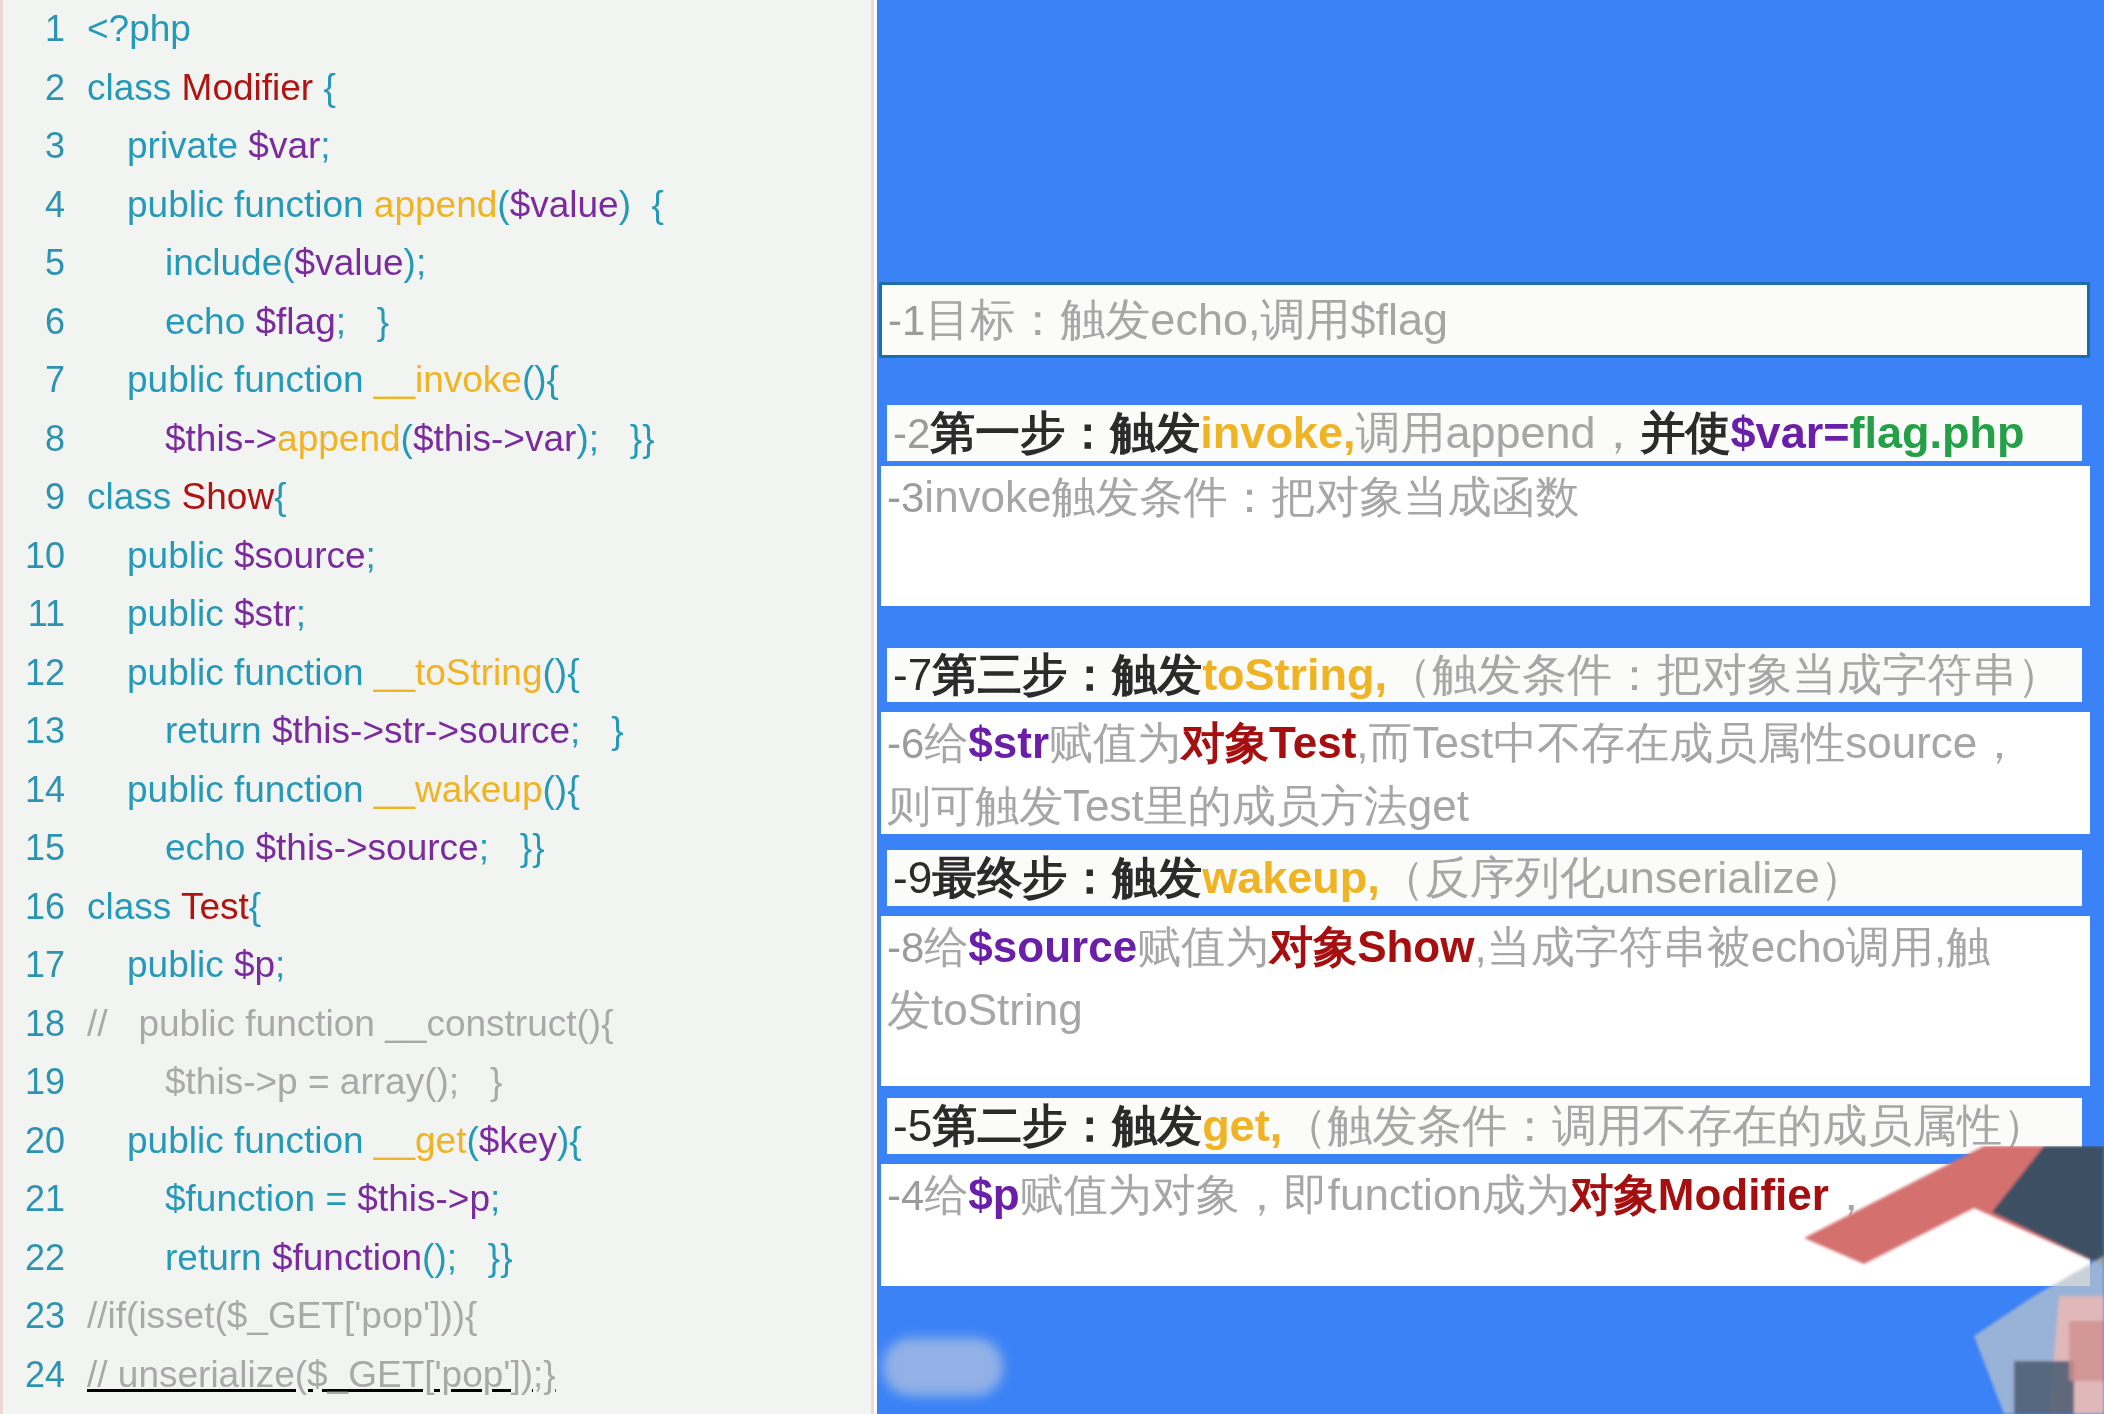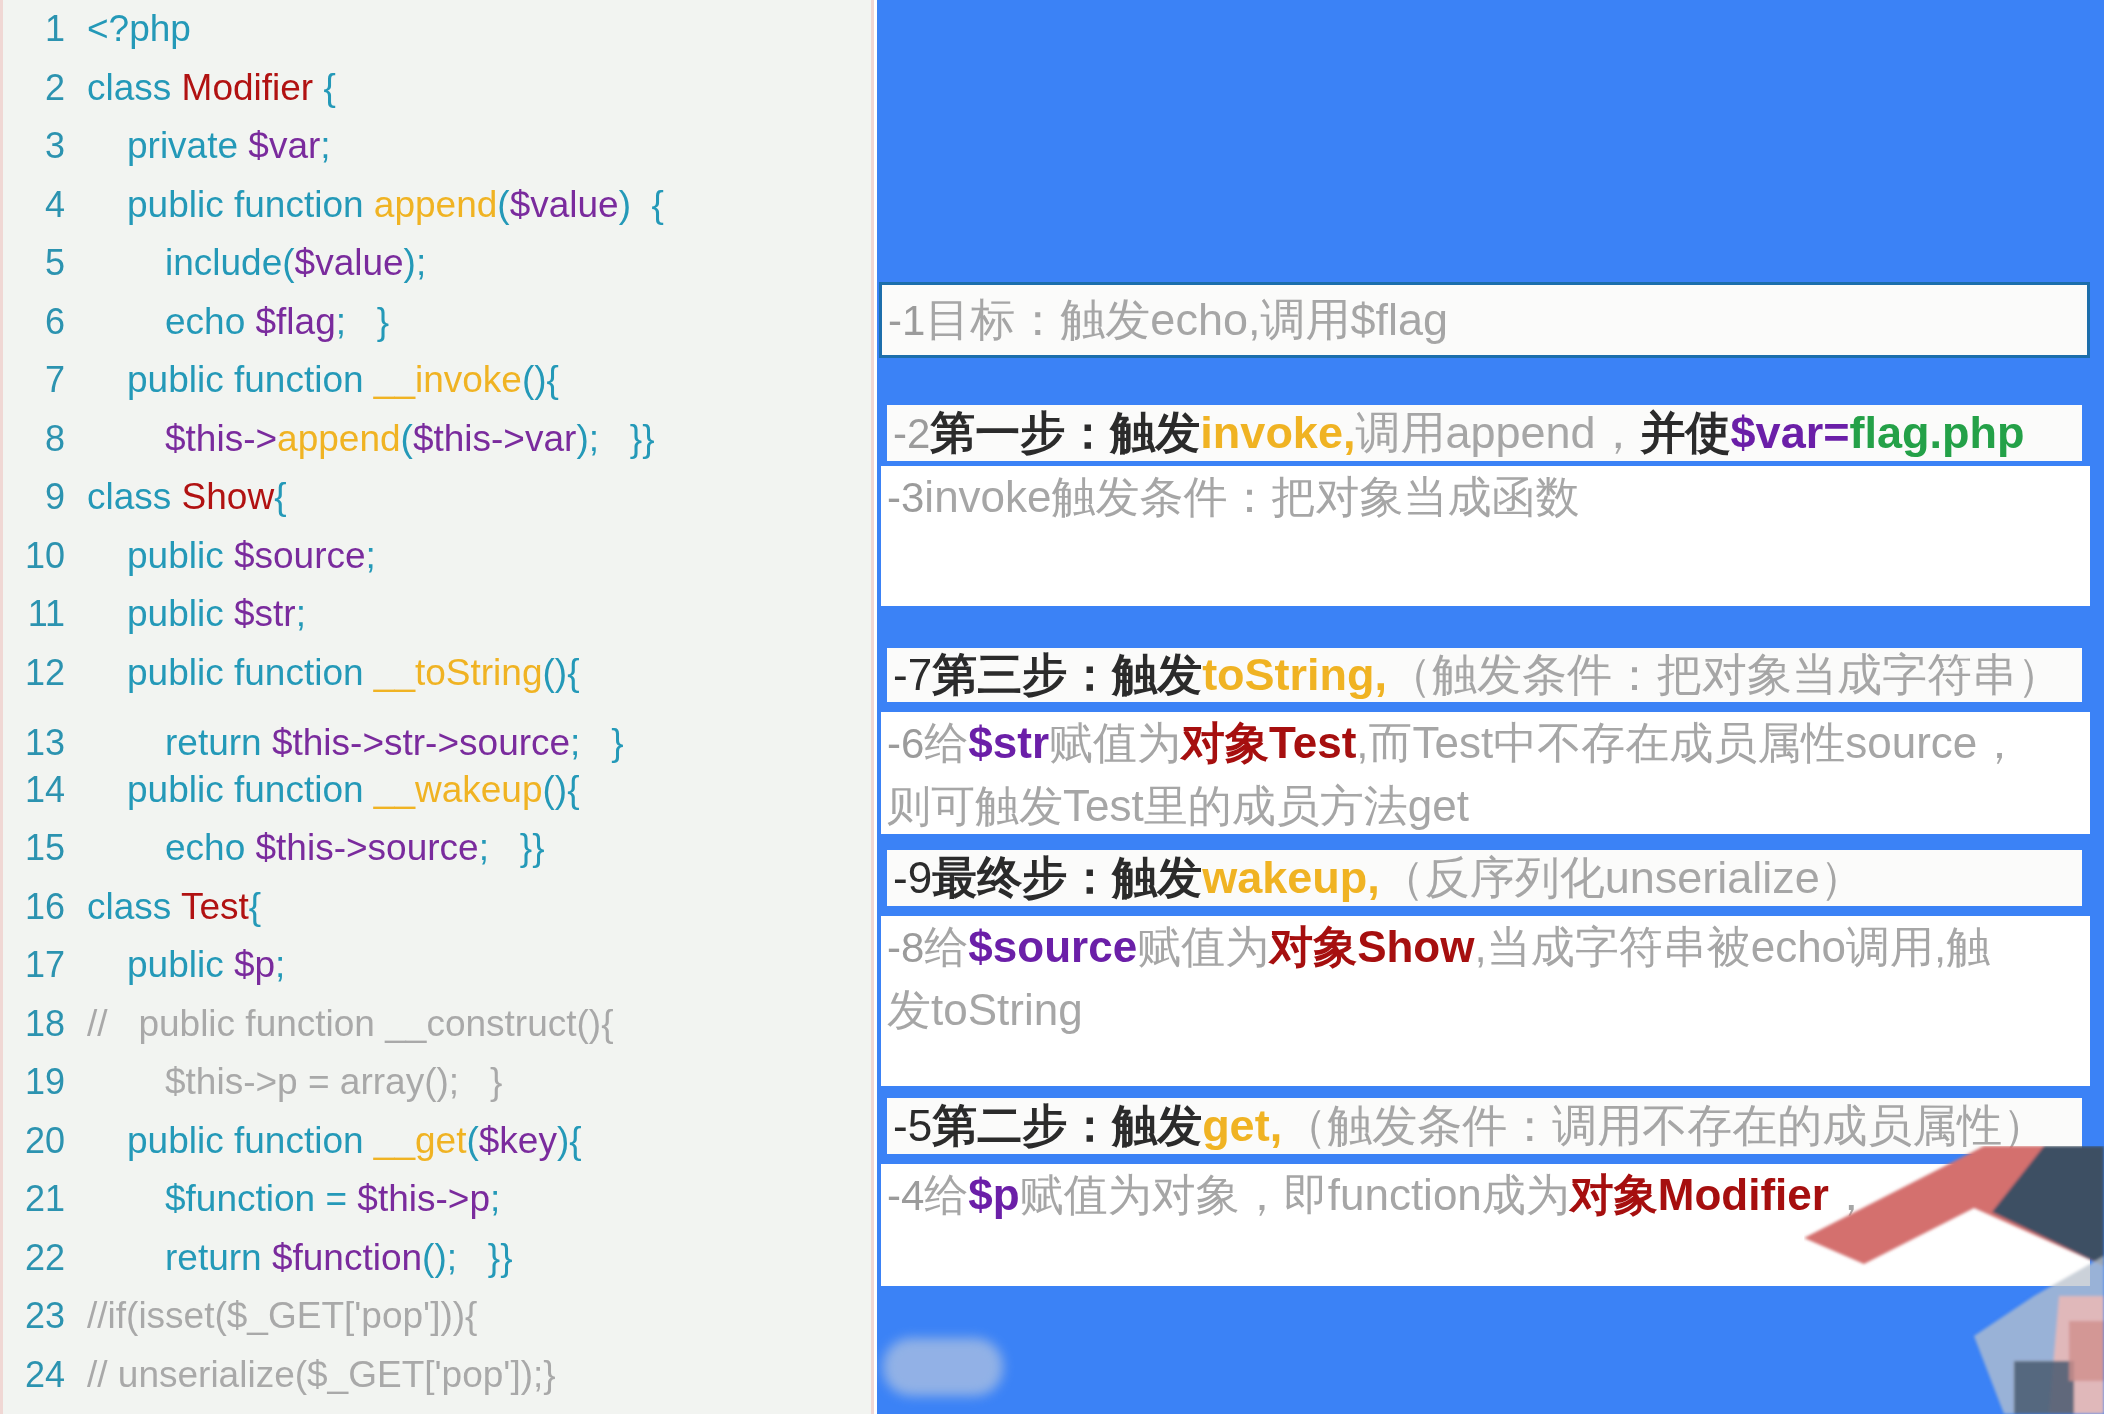--- a/index.html
+++ b/index.html
@@ -116,32 +116,32 @@
         <div class="code-line"><span class="ln">3</span><span class="code-text" style="padding-left: 62px;"><span class="kw">private </span><span class="var">$var</span><span class="kw">;</span></span></div>
         <div class="code-line"><span class="ln">4</span><span class="code-text" style="padding-left: 62px;"><span class="kw">public function </span><span class="fn">append</span><span class="kw">(</span><span class="var">$value</span><span class="kw">)  {</span></span></div>
         <div class="code-line"><span class="ln">5</span><span class="code-text" style="padding-left: 100px;"><span class="kw">include(</span><span class="var">$value</span><span class="kw">);</span></span></div>
         <div class="code-line"><span class="ln">6</span><span class="code-text" style="padding-left: 100px;"><span class="kw">echo </span><span class="var">$flag</span><span class="kw">;   }</span></span></div>
         <div class="code-line"><span class="ln">7</span><span class="code-text" style="padding-left: 62px;"><span class="kw">public function </span><span class="fn">__invoke</span><span class="kw">(){</span></span></div>
         <div class="code-line"><span class="ln">8</span><span class="code-text" style="padding-left: 100px;"><span class="var">$this</span><span class="var">-&gt;</span><span class="fn">append</span><span class="kw">(</span><span class="var">$this-&gt;var</span><span class="kw">);   }}</span></span></div>
         <div class="code-line"><span class="ln">9</span><span class="code-text" style="padding-left: 22px;"><span class="kw">class </span><span class="cls">Show</span><span class="kw">{</span></span></div>
         <div class="code-line"><span class="ln">10</span><span class="code-text" style="padding-left: 62px;"><span class="kw">public </span><span class="var">$source</span><span class="kw">;</span></span></div>
         <div class="code-line"><span class="ln">11</span><span class="code-text" style="padding-left: 62px;"><span class="kw">public </span><span class="var">$str</span><span class="kw">;</span></span></div>
         <div class="code-line"><span class="ln">12</span><span class="code-text" style="padding-left: 62px;"><span class="kw">public function </span><span class="fn">__toString</span><span class="kw">(){</span></span></div>
-        <div class="code-line"><span class="ln">13</span><span class="code-text" style="padding-left: 100px; margin-top: 12px;"><span class="kw">return </span><span class="var">$this-&gt;str-&gt;source</span><span class="kw">;   }</span></span></div>
+        <div class="code-line"><span class="ln">13</span><span class="code-text" style="padding-left: 100px;"><span class="kw">return </span><span class="var">$this-&gt;str-&gt;source</span><span class="kw">;   }</span></span></div>
         <div class="code-line"><span class="ln">14</span><span class="code-text" style="padding-left: 62px;"><span class="kw">public function </span><span class="fn">__wakeup</span><span class="kw">(){</span></span></div>
         <div class="code-line"><span class="ln">15</span><span class="code-text" style="padding-left: 100px;"><span class="kw">echo </span><span class="var">$this-&gt;source</span><span class="kw">;   }}</span></span></div>
         <div class="code-line"><span class="ln">16</span><span class="code-text" style="padding-left: 22px;"><span class="kw">class </span><span class="cls">Test</span><span class="kw">{</span></span></div>
         <div class="code-line"><span class="ln">17</span><span class="code-text" style="padding-left: 62px;"><span class="kw">public </span><span class="var">$p</span><span class="kw">;</span></span></div>
         <div class="code-line"><span class="ln">18</span><span class="code-text" style="padding-left: 22px;"><span class="cmt">//   public function __construct(){</span></span></div>
         <div class="code-line"><span class="ln">19</span><span class="code-text" style="padding-left: 100px;"><span class="cmt">$this-&gt;p = array();   }</span></span></div>
         <div class="code-line"><span class="ln">20</span><span class="code-text" style="padding-left: 62px;"><span class="kw">public function </span><span class="fn">__get</span><span class="kw">(</span><span class="var">$key</span><span class="kw">){</span></span></div>
         <div class="code-line"><span class="ln">21</span><span class="code-text" style="padding-left: 100px;"><span class="kw">$function</span><span class="kw"> = </span><span class="var">$this-&gt;p</span><span class="kw">;</span></span></div>
         <div class="code-line"><span class="ln">22</span><span class="code-text" style="padding-left: 100px;"><span class="kw">return </span><span class="var">$function</span><span class="kw">();   }}</span></span></div>
         <div class="code-line"><span class="ln">23</span><span class="code-text" style="padding-left: 22px;"><span class="cmt">//if(isset($_GET['pop'])){</span></span></div>
-        <div class="code-line"><span class="ln">24</span><span class="code-text" style="padding-left: 22px;"><span class="cmt">// unserialize($_GET['pop']);}</span></span></div>
+        <div class="code-line"><span class="ln">24</span><span class="code-text" style="padding-left: 22px; text-decoration: underline;"><span class="cmt">// unserialize($_GET['pop']);}</span></span></div>
       </div>
   </div>
 
   <div id="ann-panel">
     <div id="ann-boxes">
         <div class="ann-box accent" style="top: 282px; height: 76px;">
           <div style="width: 100%;">
             <div class="ann-line big"><span class="num">-1</span><span class="gray">目标：触发echo,调用$flag</span></div>
           </div>
         </div>

